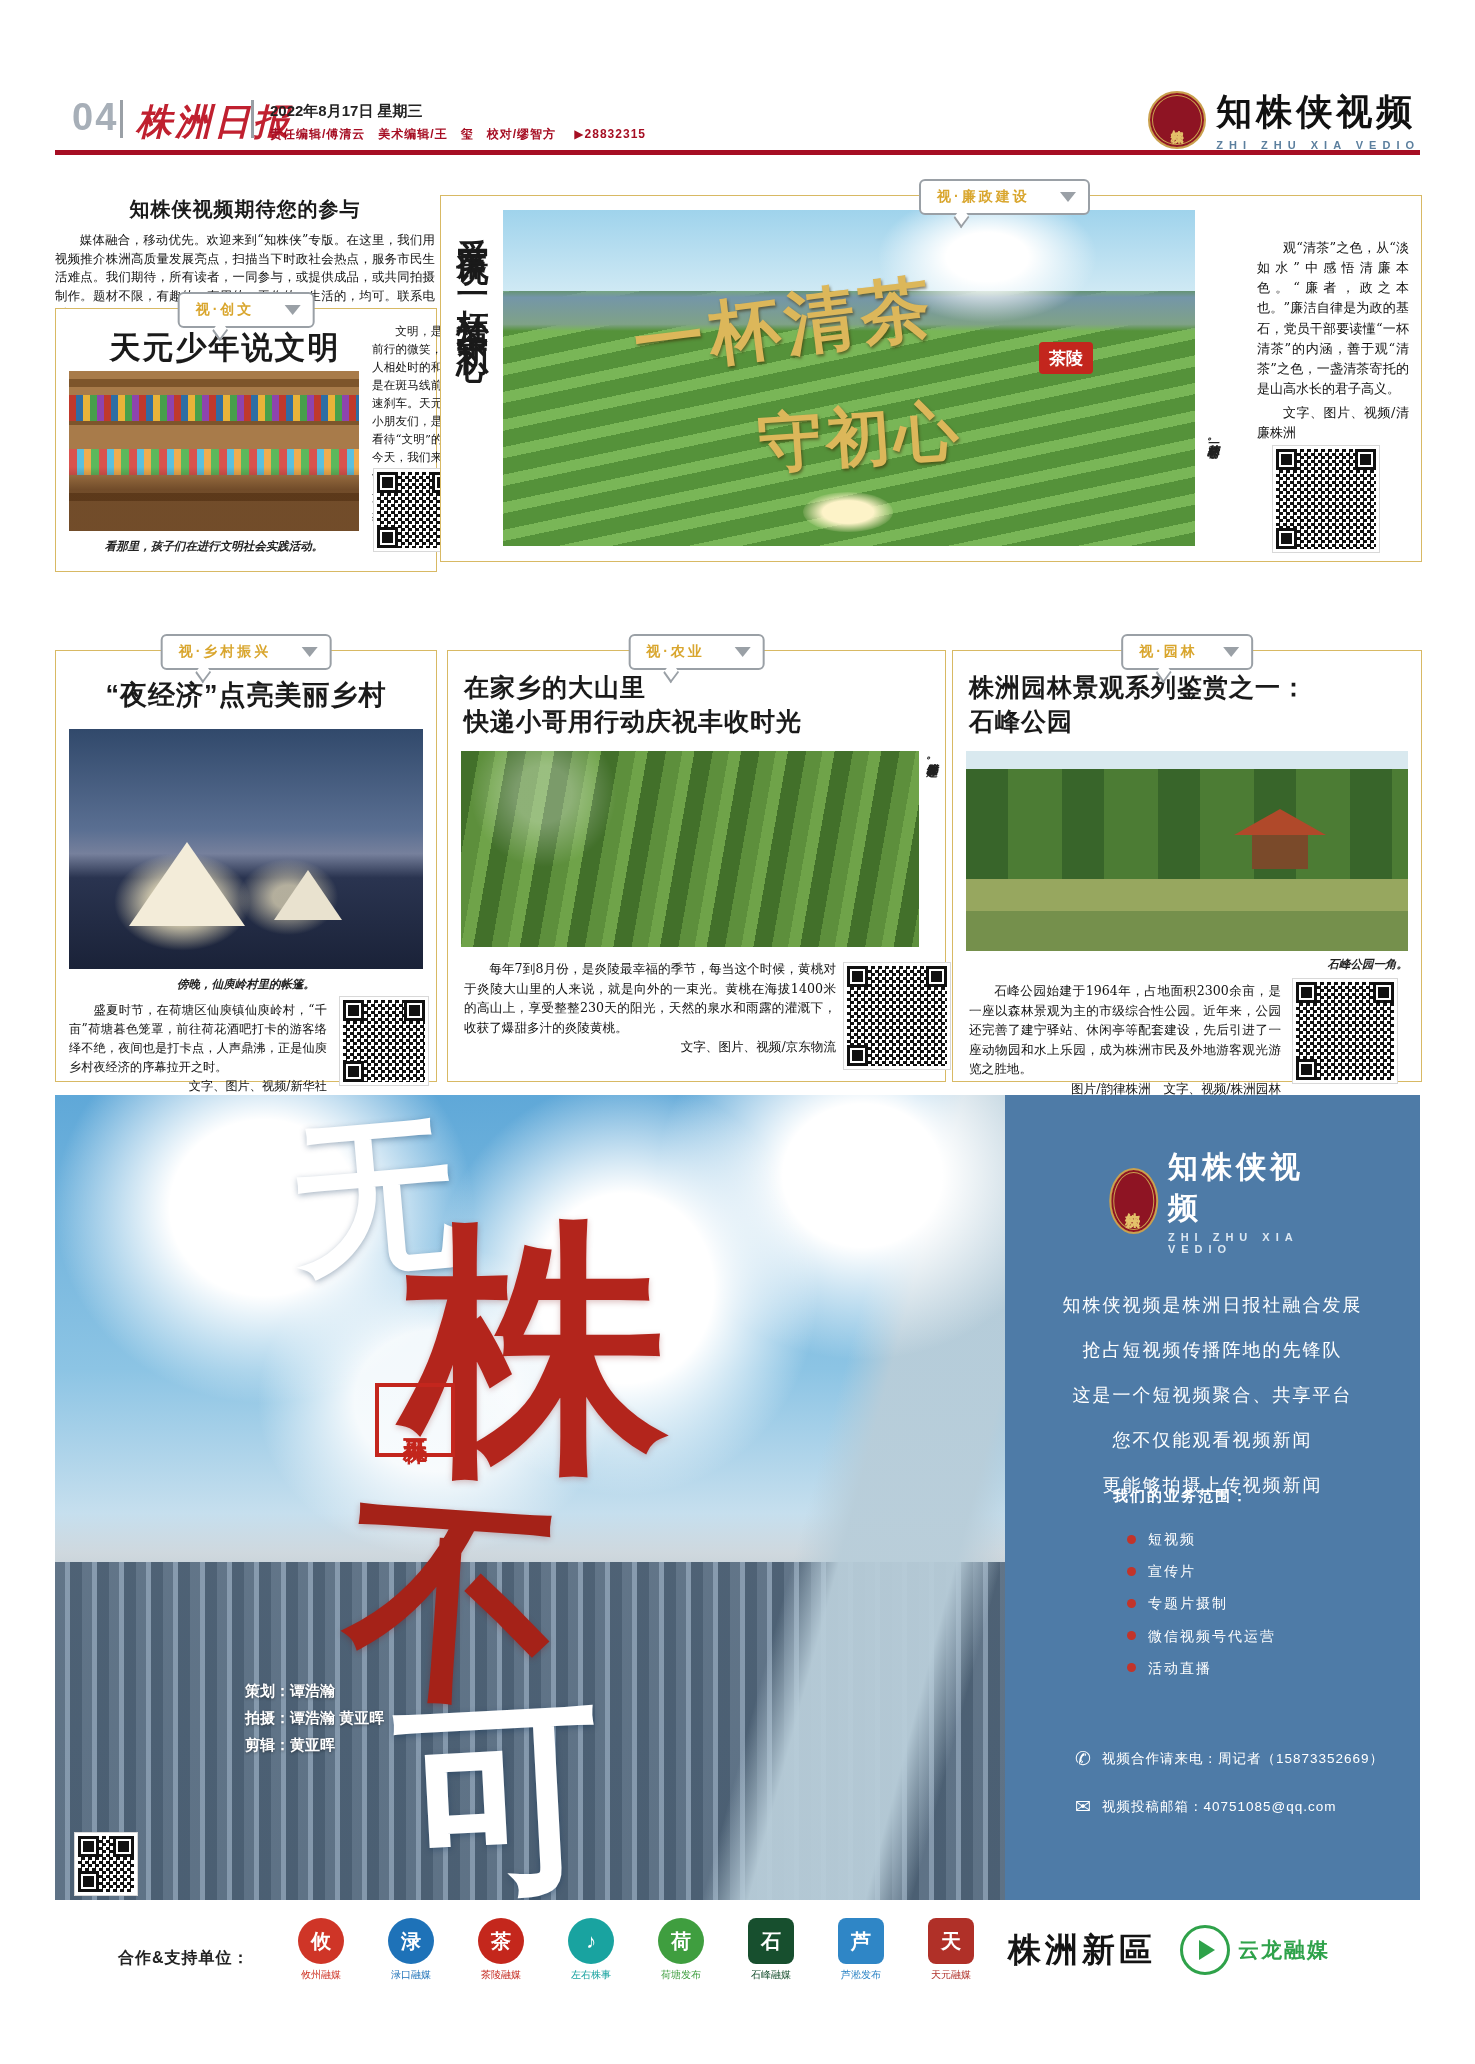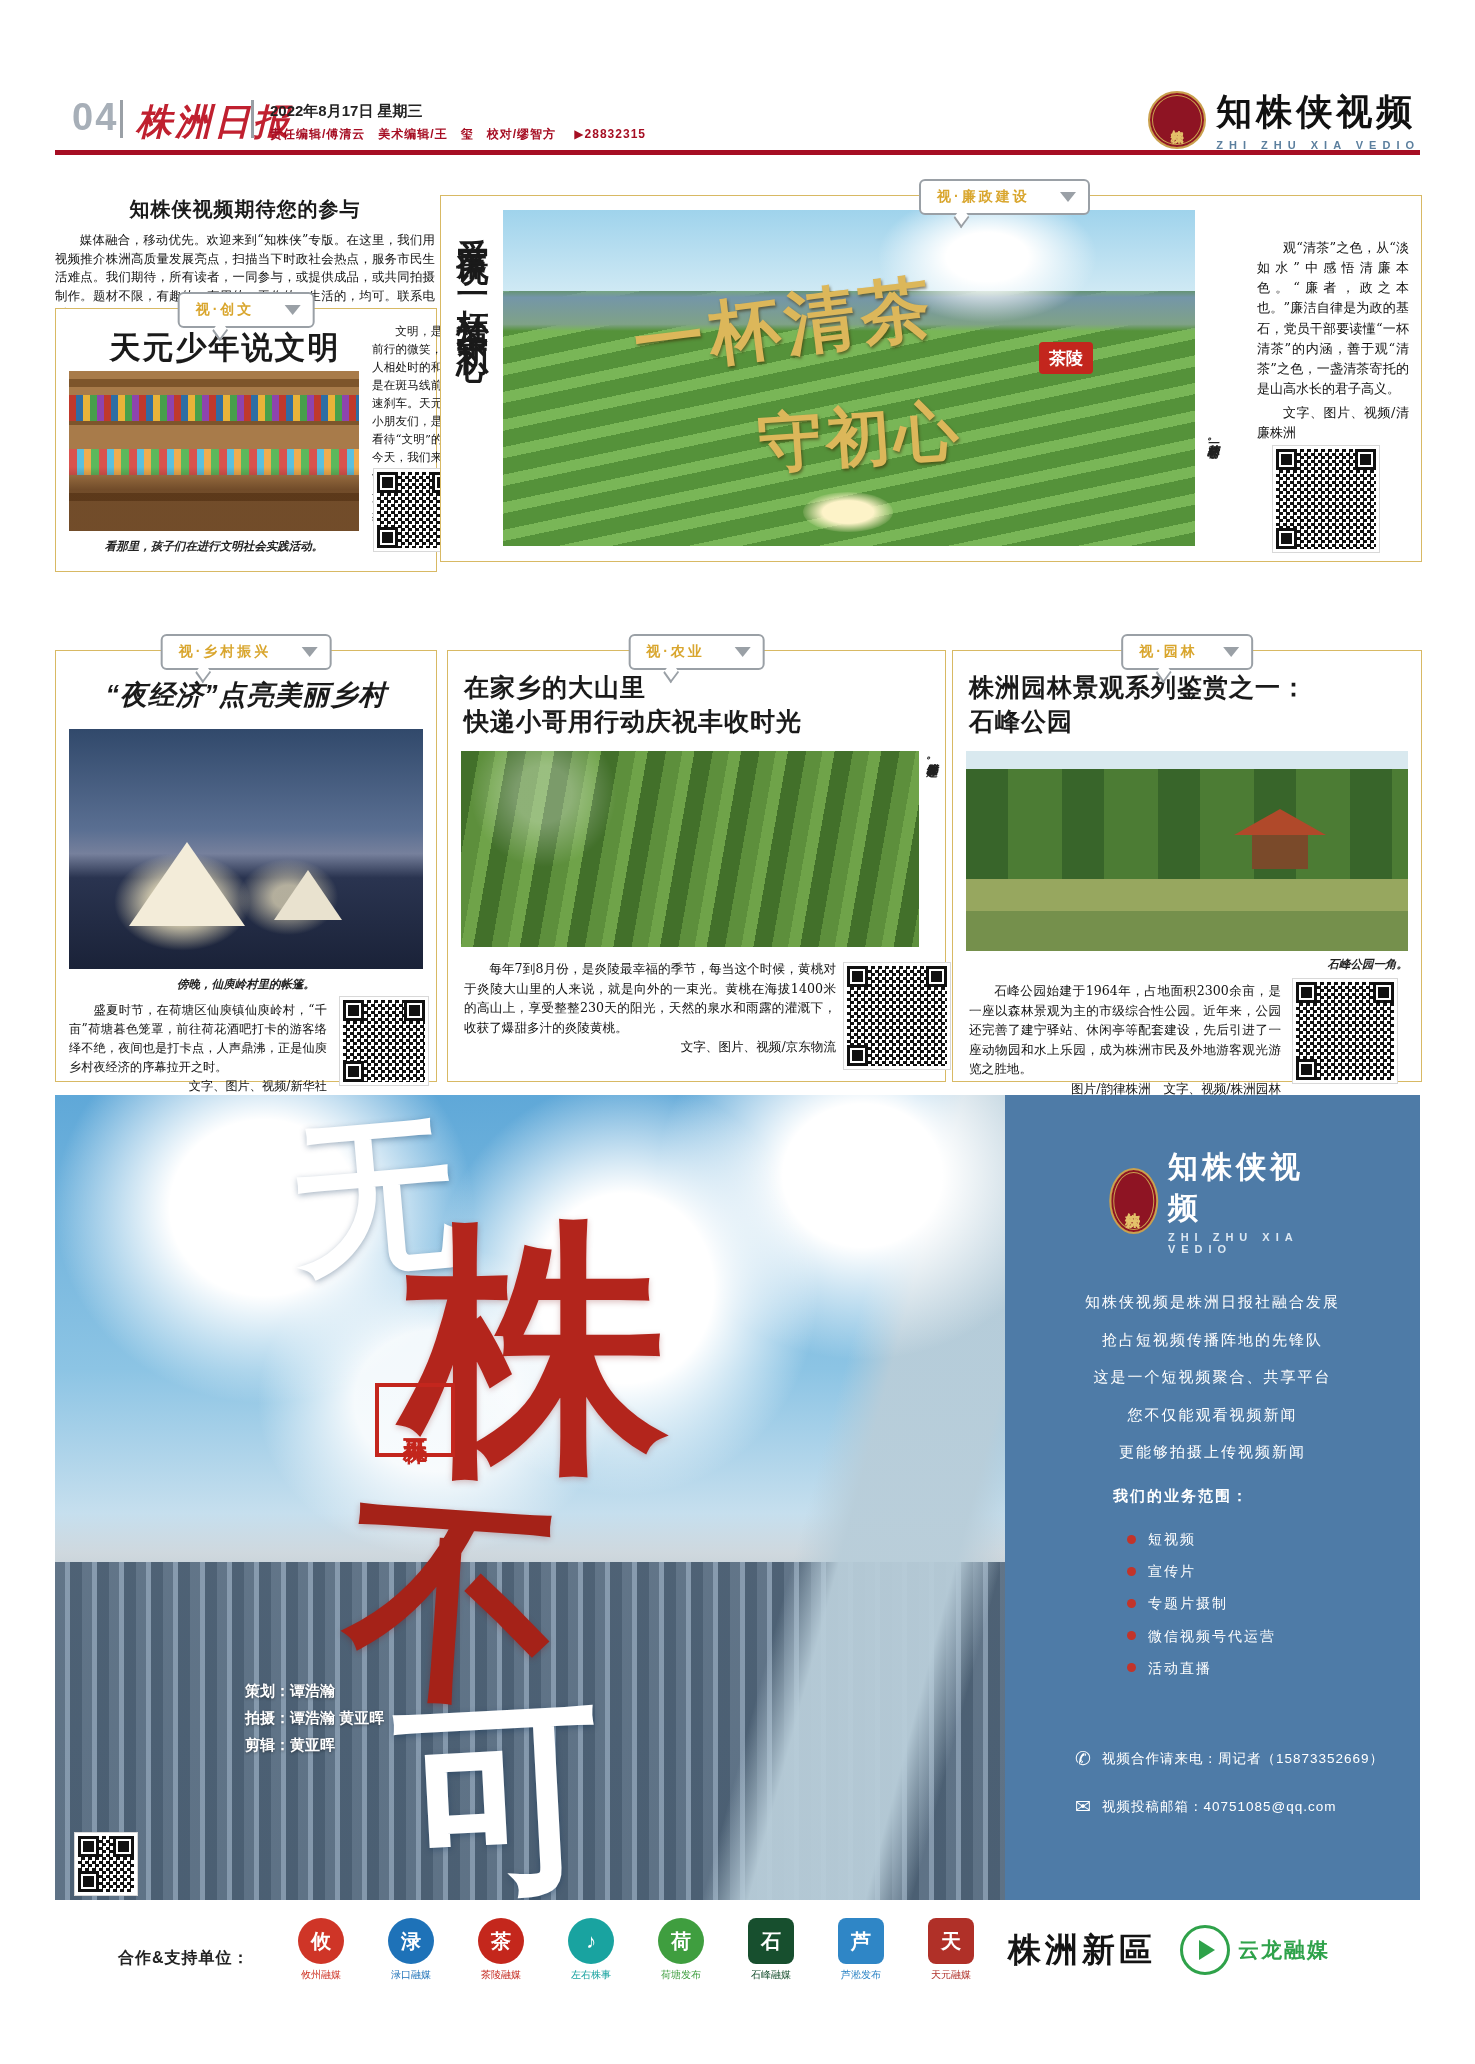--- a/index.html
+++ b/index.html
@@ -94,21 +94,21 @@
   .sealbox{background:#c3261d;color:#fff;display:flex;align-items:center;justify-content:center;
            font-weight:bold;border-radius:4px;}
   .whitechar{color:#fff;text-shadow:0 2px 6px rgba(0,40,80,.35);}
   .redchar{color:#b3251c;text-shadow:0 2px 6px rgba(120,0,0,.25);}
   .fsqseal{border:4px solid #c3261d;display:flex;align-items:center;justify-content:center;}
   .fsqseal span{writing-mode:vertical-rl;color:#c3261d;font-weight:900;font-size:24px;line-height:1.1;
                 font-family:"DejaVu Serif","Liberation Serif",serif;}
   .fcredit{font-size:15px;font-weight:bold;color:#fff;text-shadow:0 1px 3px rgba(0,0,0,.45);line-height:1.8;}
   
   .panel{position:absolute;background:#4e7ba7;}
-  .pline{color:#fff;font-size:15px;text-align:center;letter-spacing:2px;line-height:2.5;}
+  .pline{color:#fff;font-size:18px;text-align:center;letter-spacing:2px;line-height:2.5;}
   .bizt{color:#fff;font-size:15px;font-weight:bold;letter-spacing:2px;}
   .bizit{display:flex;align-items:center;gap:12px;color:#fff;font-size:14px;letter-spacing:2px;line-height:2.3;}
   .dotred{width:9px;height:9px;border-radius:50%;background:#c2342a;flex:0 0 auto;}
   .prow{display:flex;align-items:center;gap:10px;color:#fff;font-size:13.5px;letter-spacing:1px;}
   .picon{font-size:19px;color:#fff;}
   
   .coop{font-size:16px;font-weight:bold;color:#222;letter-spacing:1px;}
   .partners{display:flex;align-items:center;gap:24px;}
   .pt{display:flex;flex-direction:column;align-items:center;gap:4px;width:66px;}
   .pt .lg{width:46px;height:46px;border-radius:50%;display:flex;align-items:center;justify-content:center;
@@ -202,21 +202,21 @@
         <i class="bl"></i>
       </div>
   </div>
 
   <div class="box" style="left:55px;top:650px;width:380px;height:430px;">
     <div class="tagpill" style="left:50%;transform:translateX(-50%);">
       <span class="tg">视·乡村振兴</span>
       <span class="tri"></span>
       <span class="tail"></span>
     </div>
-    <div class="abs h1b" style="left:0;top:26px;width:380px;text-align:center;font-size:27px;font-style:italic;">“夜经济”点亮美丽乡村</div>
+    <div class="abs h1b" style="left:0;top:26px;width:380px;text-align:center;font-size:27px;">“夜经济”点亮美丽乡村</div>
     <div class="ph ph-night" style="left:13px;top:78px;width:354px;height:240px;">
       <span class="tent" style="left:60px;top:110px;border-left-width:58px;border-right-width:58px;border-bottom:84px solid #f3ecd9;"></span>
       <span class="tent" style="left:205px;top:138px;border-left-width:34px;border-right-width:34px;border-bottom:50px solid #e9e2cf;"></span>
     </div>
     <div class="abs cap" style="left:13px;top:326px;width:354px;text-align:center;">傍晚，仙庾岭村里的帐篷。</div>
     <div class="abs bodytxt" style="left:13px;top:350px;width:258px;">
       <p>盛夏时节，在荷塘区仙庾镇仙庾岭村，“千亩”荷塘暮色笼罩，前往荷花酒吧打卡的游客络绎不绝，夜间也是打卡点，人声鼎沸，正是仙庾乡村夜经济的序幕拉开之时。</p>
       <p class="credit" style="text-indent:0;">文字、图片、视频/新华社</p>
     </div>
     <div class="qr abs" style="left:284px;top:346px;width:82px;height:82px;">

